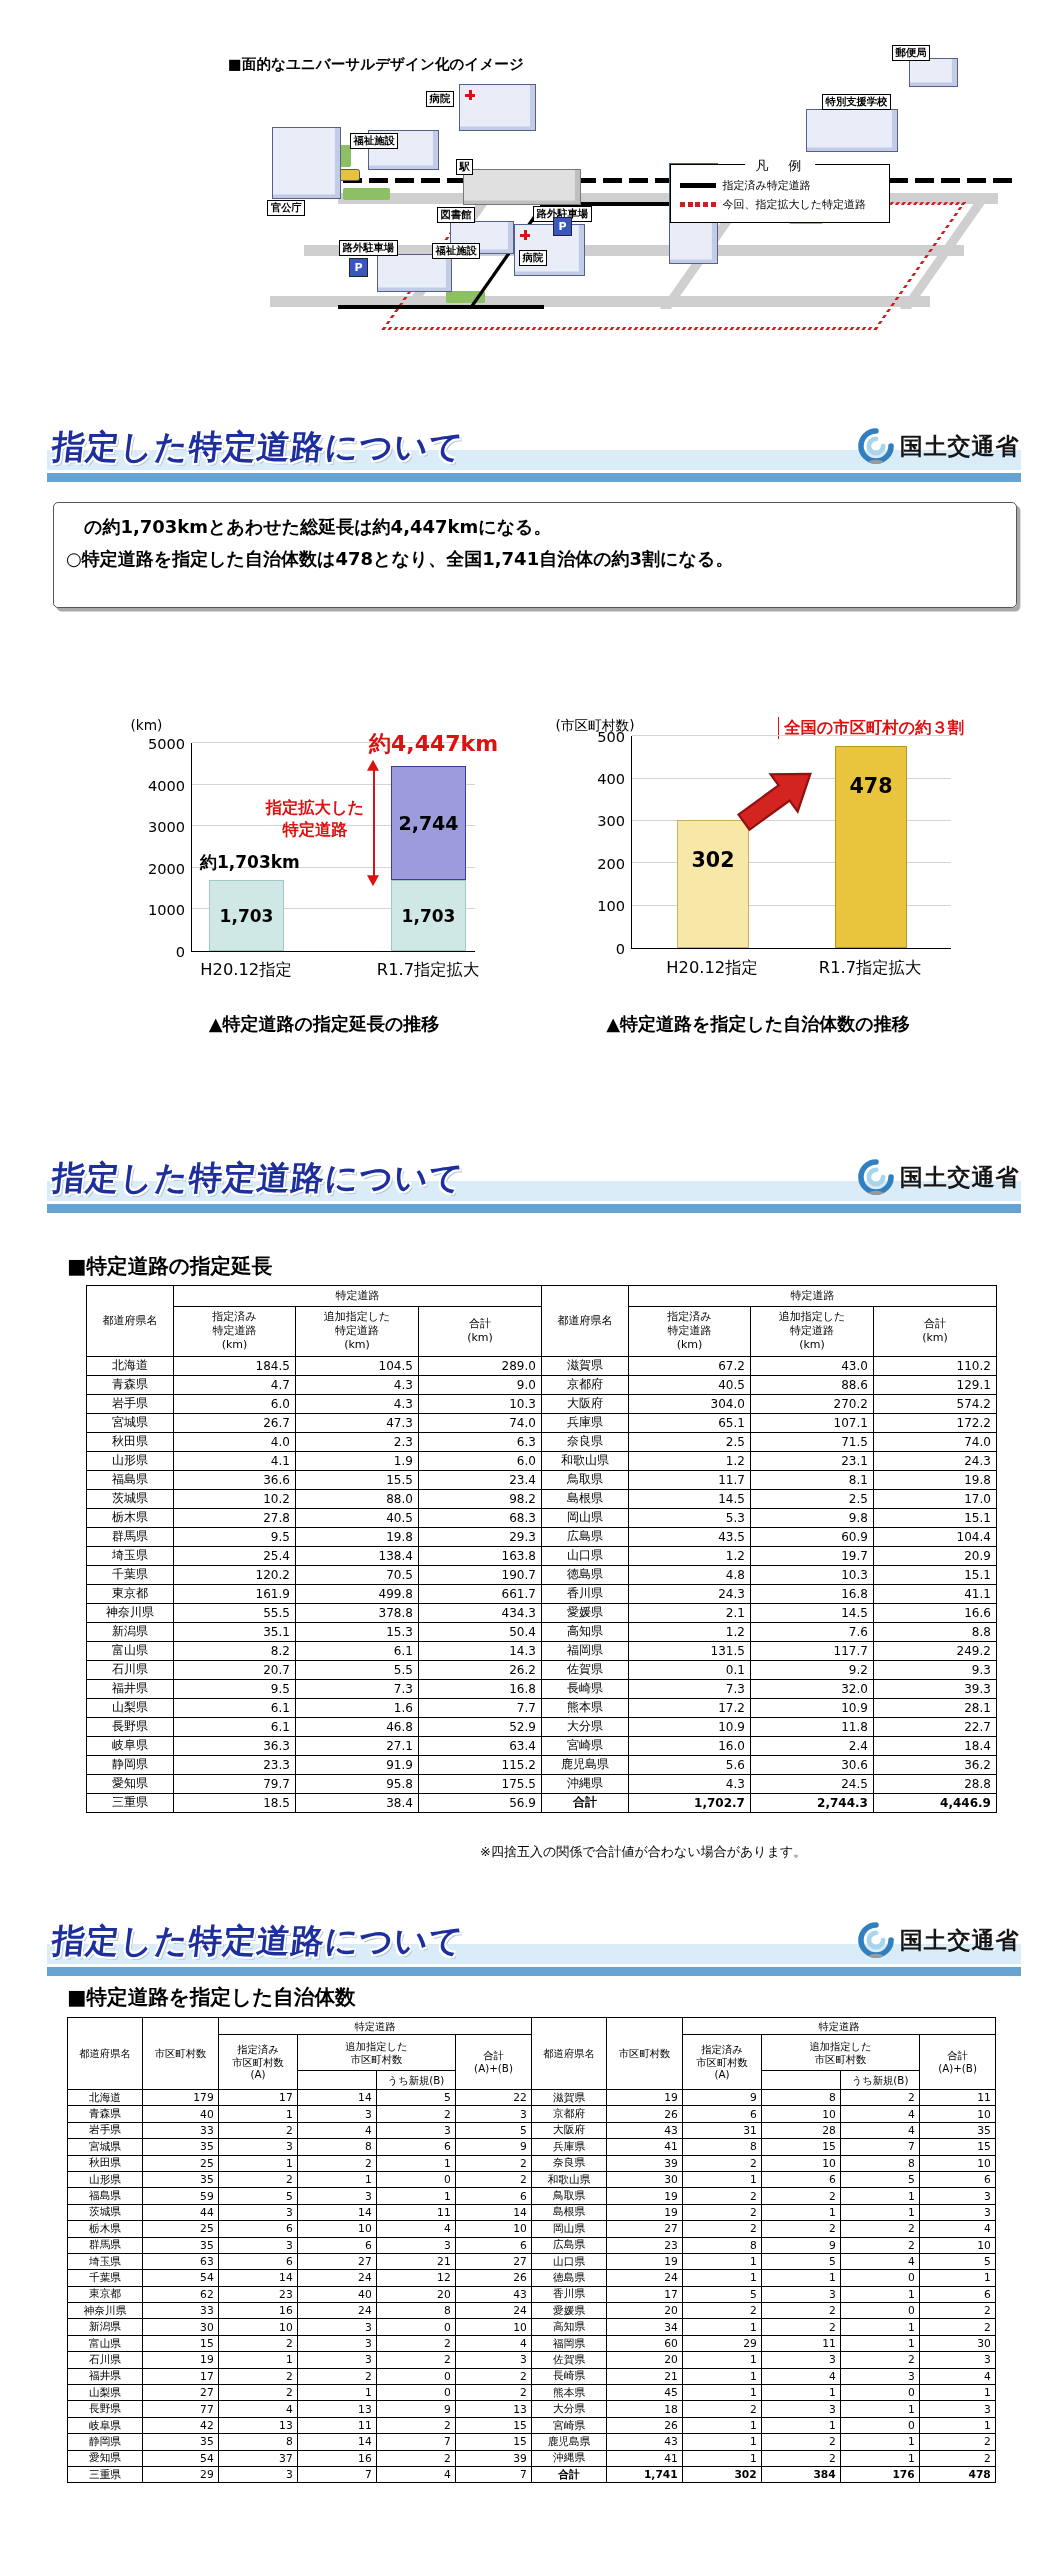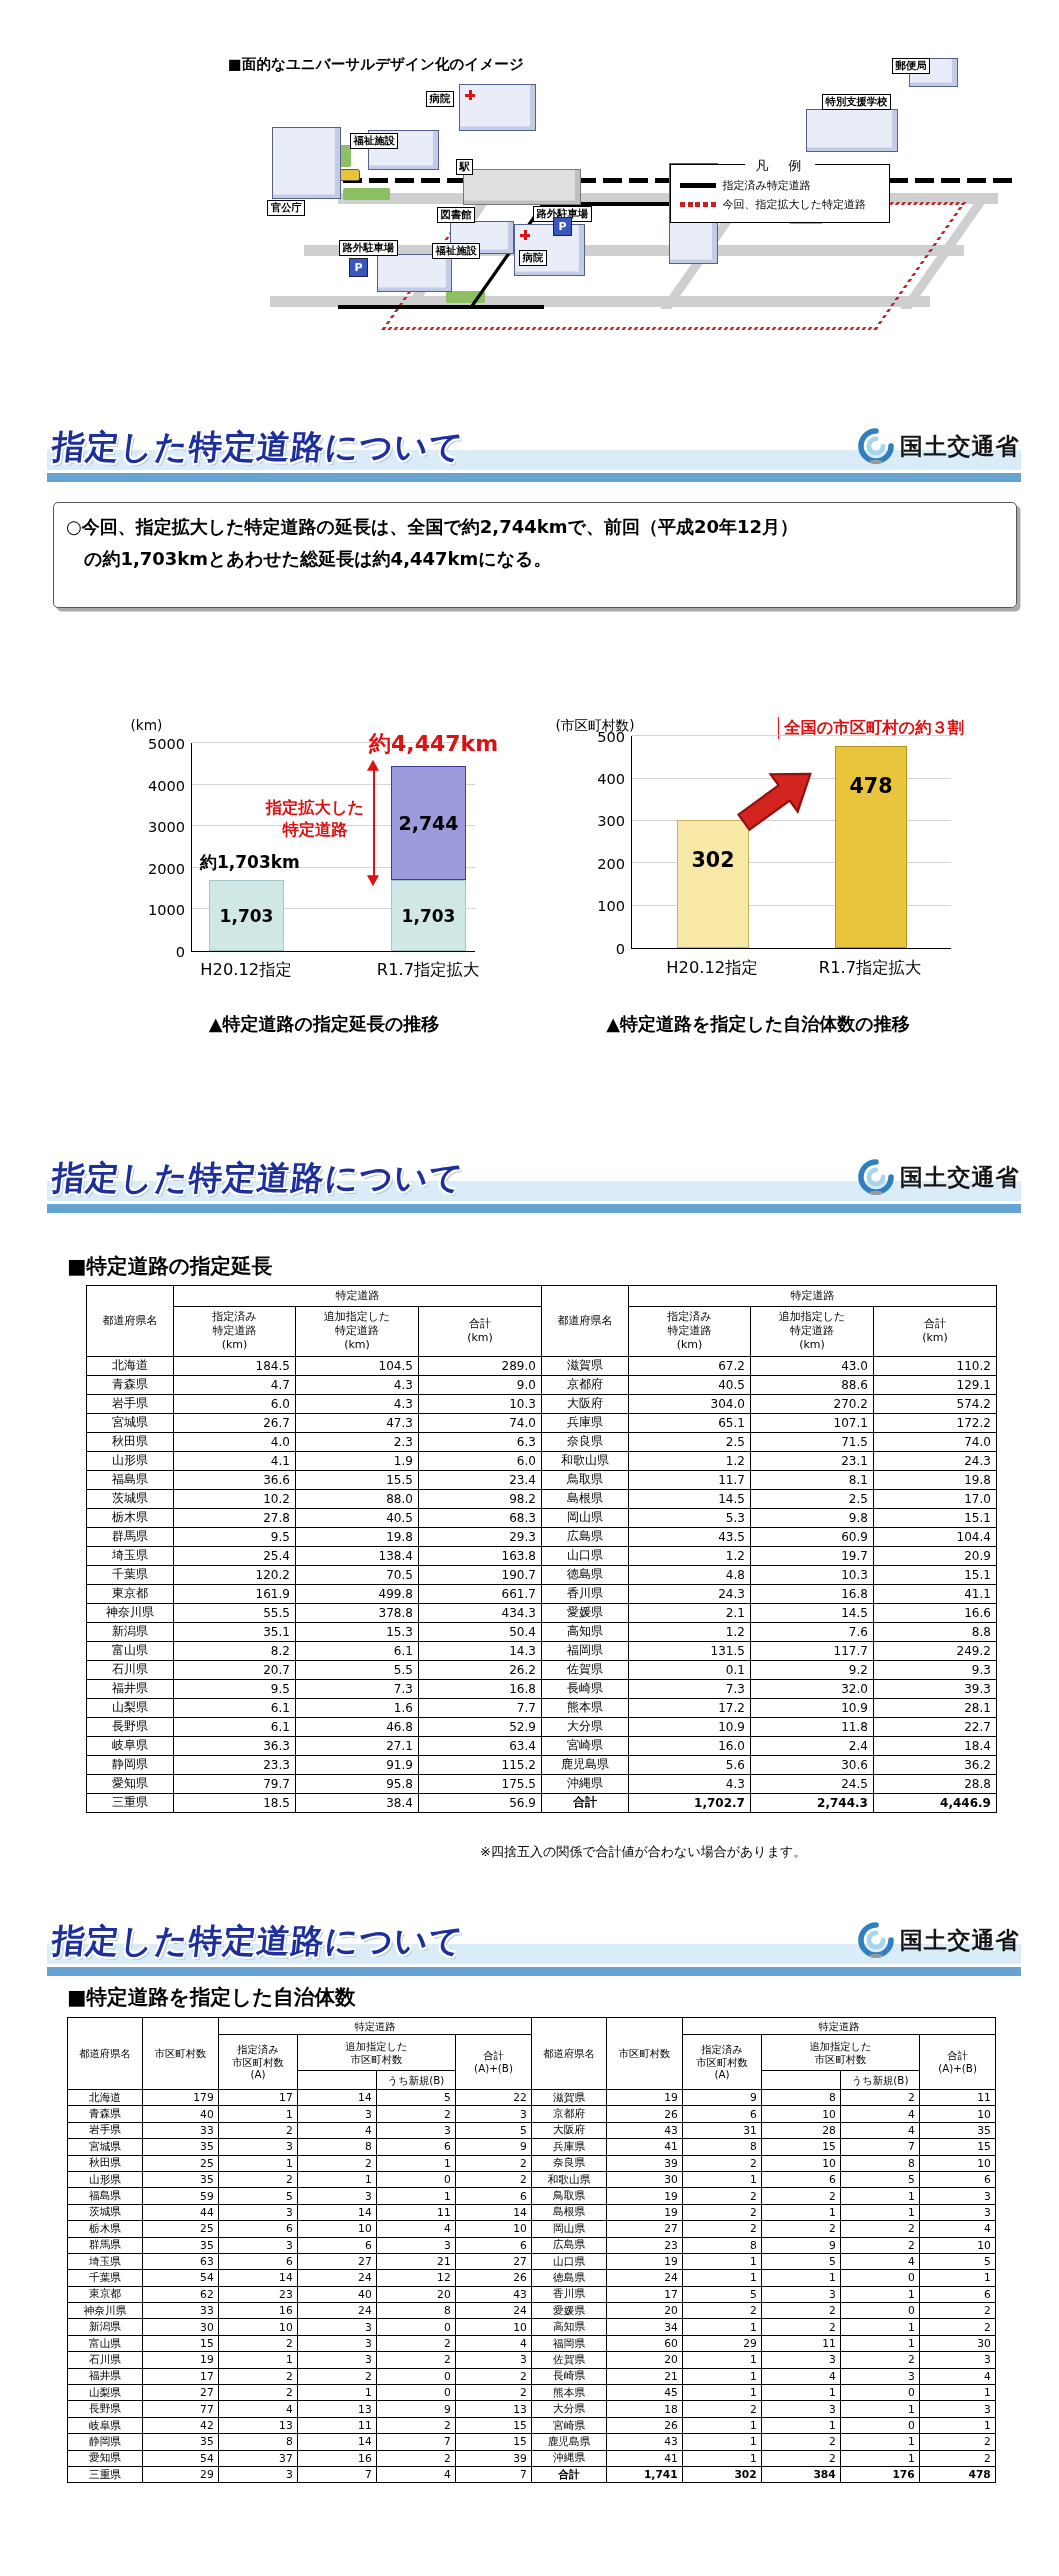--- a/index.html
+++ b/index.html
@@ -126,21 +126,21 @@
   <div class="bld" style="left:111px;top:96px;width:69px;height:38px;"></div>
   <div class="bld" style="left:15.4px;top:93px;width:67px;height:70px;"></div>
   <div class="bld gray" style="left:206px;top:135px;width:116px;height:34px;"></div>
   <div class="bld" style="left:412px;top:129px;width:47px;height:99px;"></div>
   <div class="bld" style="left:193px;top:187px;width:62px;height:31px;"></div>
   <div class="bld" style="left:257px;top:190px;width:69px;height:50px;">
       <div class="cross"></div>
     </div>
   <div class="bld" style="left:120px;top:220px;width:73px;height:36px;"></div>
 
-  <div class="chip" style="left:635px;top:24px;font-family:Liberation Serif, serif;">郵便局</div>
+  <div class="chip" style="left:635px;top:11px;font-family:Liberation Serif, serif;">郵便局</div>
   <div class="chip" style="left:169px;top:57px;">病院</div>
   <div class="chip" style="left:557px;top:60px;margin-left:8px;">特別支援学校</div>
   <div class="chip" style="left:93px;top:99px;">福祉施設</div>
   <div class="chip" style="left:199px;top:125px;">駅</div>
   <div class="chip" style="left:10.3px;top:166px;">官公庁</div>
   <div class="chip" style="left:180px;top:173px;">図書館</div>
   <div class="chip" style="left:276px;top:172px;">路外駐車場</div>
   <div class="chip" style="left:262px;top:216px;">病院</div>
   <div class="chip" style="left:82px;top:206px;">路外駐車場</div>
   <div class="chip" style="left:175px;top:209px;">福祉施設</div>
@@ -168,22 +168,22 @@
     <svg viewBox="0 0 48 48" width="38" height="38">
       <path d="M24 5 A 19 19 0 1 0 43 24" fill="none" stroke="#2f7fc1" stroke-width="7" stroke-linecap="round"></path>
       <path d="M24 15 A 9 9 0 1 0 33 24" fill="none" stroke="#a8d4ec" stroke-width="6" stroke-linecap="round"></path>
       <ellipse cx="24" cy="44" rx="9" ry="2.5" fill="#999"></ellipse>
     </svg>
     <span class="txt">国土交通省</span>
   </div>
 </div>
 
 <div class="summary">
-  <div>○今回、指定拡大した特定道路の延長は、全国で約2,744kmで、前回（平成20年12月）</div>
   <div>　の約1,703kmとあわせた総延長は約4,447kmになる。</div>
+  <div>○特定道路を指定した自治体数は478となり、全国1,741自治体の約3割になる。</div>
 </div>
 
 <div class="chart" id="chart1" style="left:127px;top:717px;width:394px;height:326px;">
   <div class="cunit" style="left:3.4px;top:0;">(km)</div>
   <div class="plot" id="plot1" style="left:64px;top:26px;width:283px;height:208px;">
       <div class="gridline" style="bottom: 42px;"></div>
       <div class="gridline" style="bottom: 83px;"></div>
       <div class="gridline" style="bottom: 125px;"></div>
       <div class="gridline" style="bottom: 166px;"></div>
       <div class="gridline" style="bottom: 208px;"></div>

